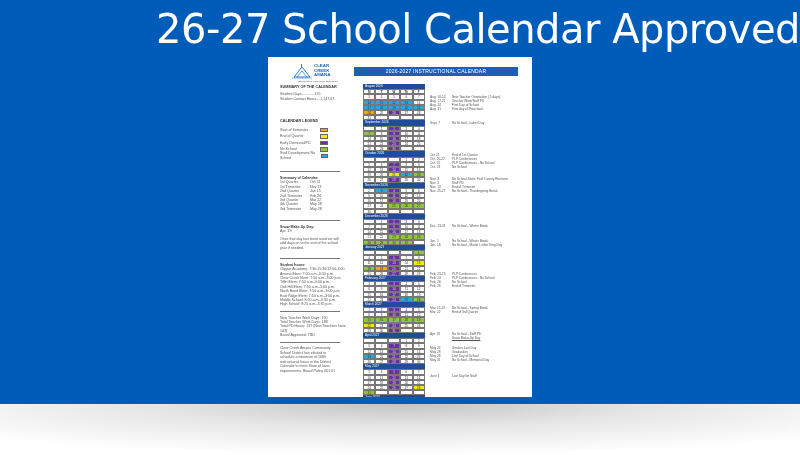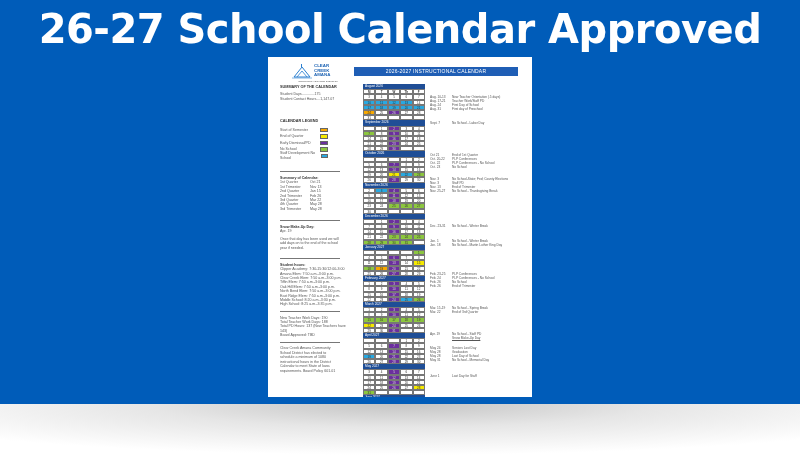--- a/index.html
+++ b/index.html
@@ -4,22 +4,22 @@
 <style>
   * { box-sizing: border-box; margin: 0; padding: 0; }
   html, body { width: 800px; height: 455px; overflow: hidden; background: #ffffff; }
   body { font-family: "Liberation Sans", sans-serif; position: relative; }
 
   .banner {
     position: absolute; left: 0; top: 0; width: 800px; height: 404px;
     background: #005cb9;
   }
   .headline {
-    position: absolute; left: 0; top: 4px; width: 800px; text-align: center;
-    color: #ffffff; font-family: "DejaVu Sans", sans-serif; font-weight: bold;
+    position: absolute; left: 0; top: 4px; width: 800px; text-align: right;
+    color: #ffffff; font-family: "DejaVu Sans", sans-serif; font-weight: normal;
     font-size: 40px; letter-spacing: -0.5px; line-height: 50px;
   }
   .shadow {
     position: absolute; left: 0; top: 404px; width: 800px; height: 51px;
     background: radial-gradient(ellipse 70% 100% at 50% 0%, #c4c4c4 0%, #e6e6e6 45%, #ffffff 100%);
   }
   .doc {
     position: absolute; left: 268px; top: 57px; width: 264px; height: 340px;
     background: #ffffff; overflow: hidden;
     color: #555; font-size: 3.6px; line-height: 4.4px;

